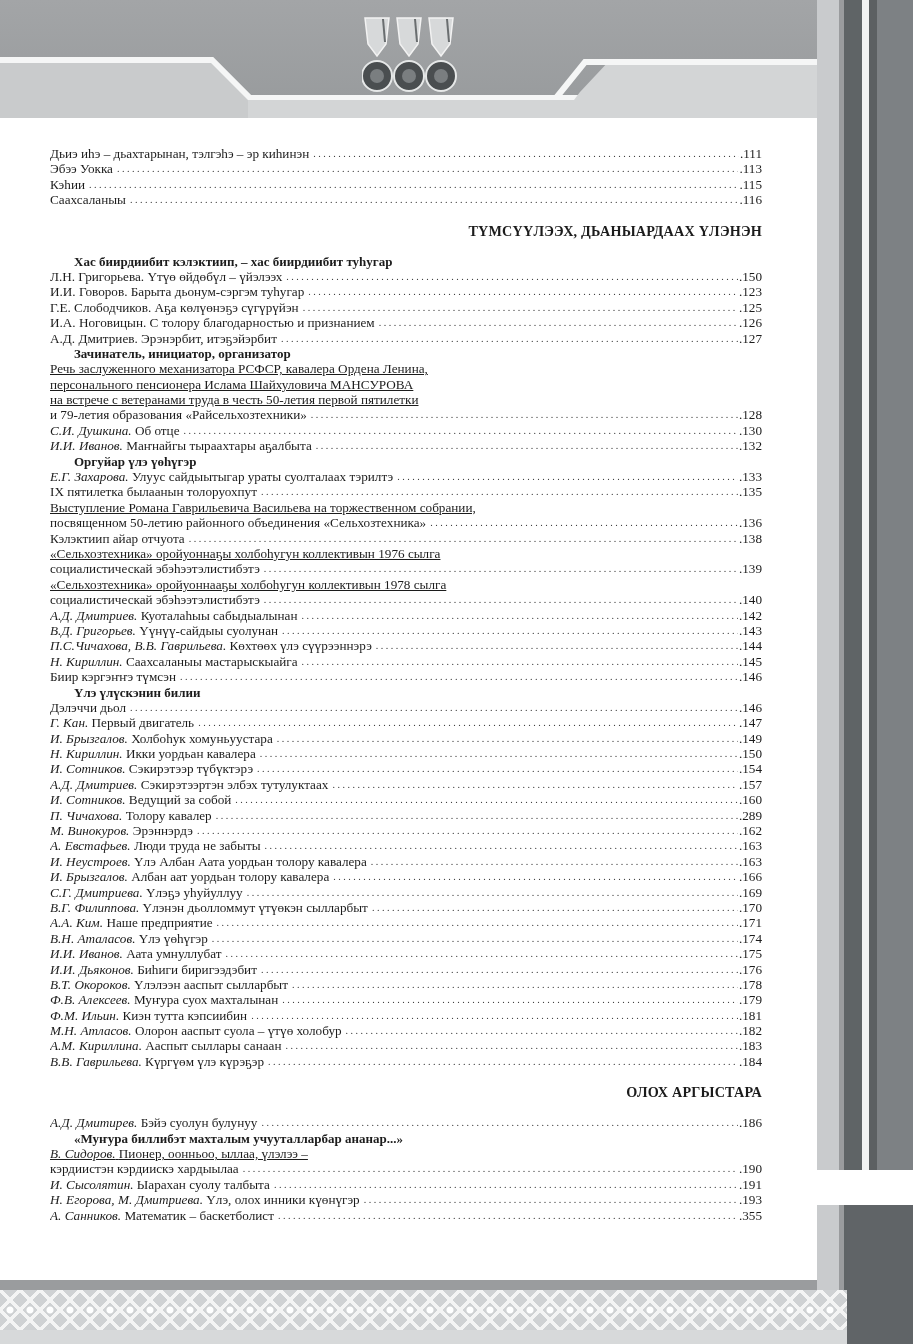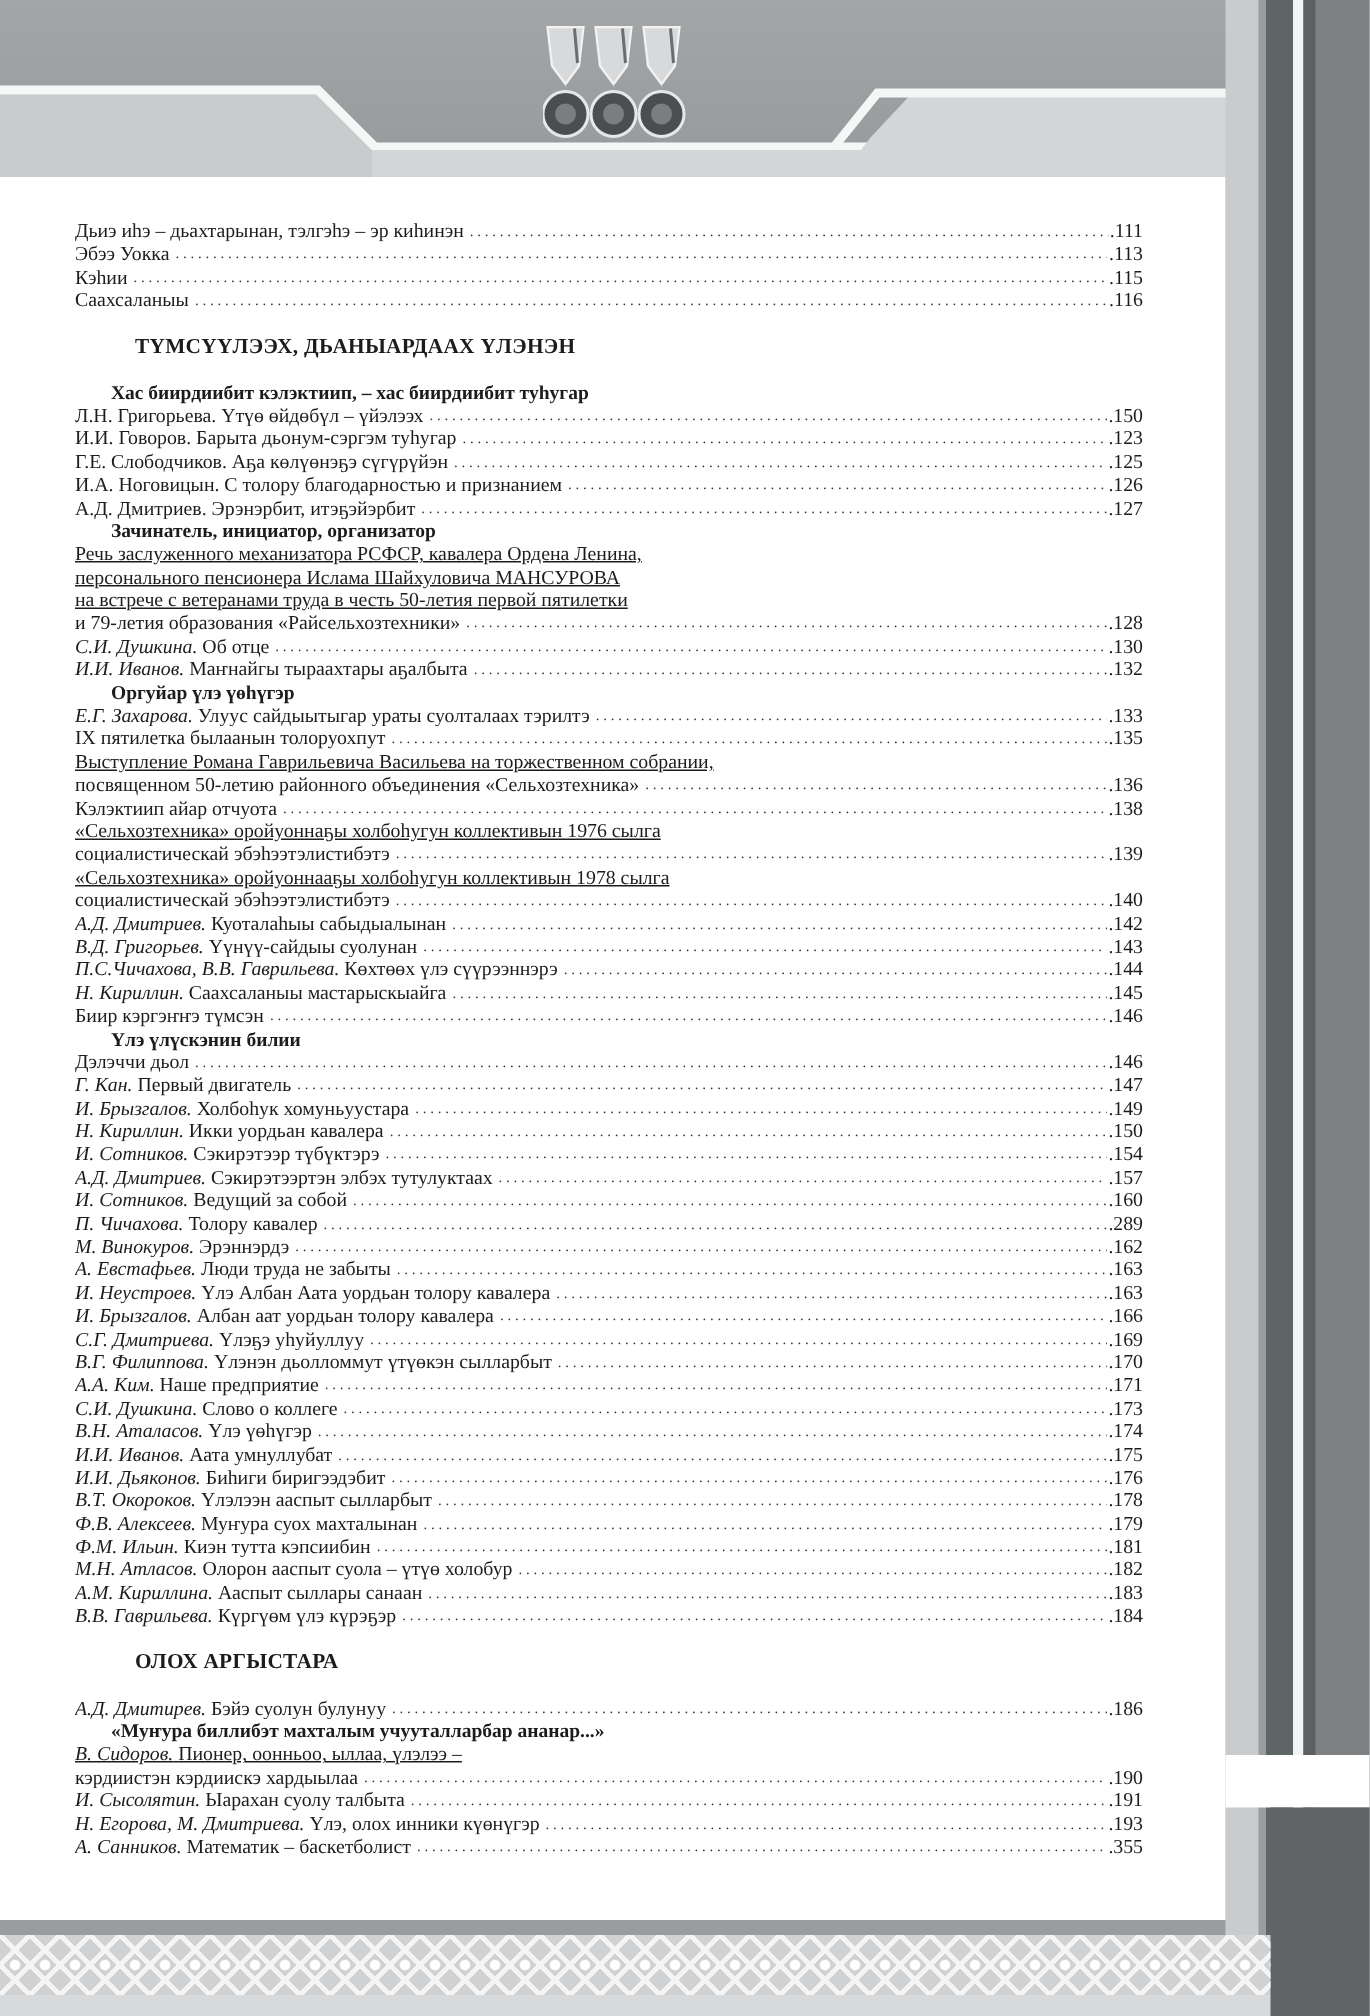--- a/index.html
+++ b/index.html
@@ -38,42 +38,42 @@
       radial-gradient(circle at 10px 20px, #ffffff 3px, transparent 4px),
       linear-gradient(45deg, transparent 44%, #f4f4f4 45%, #f4f4f4 55%, transparent 56%),
       linear-gradient(-45deg, transparent 44%, #f4f4f4 45%, #f4f4f4 55%, transparent 56%);
     background-size: 20px 40px, 20px 20px, 20px 20px;
   }
   .ornament-bottom { position: absolute; left: 0; top: 1330px; width: 847px; height: 14px; background: #d7d9da; }
 
   
   .toc { position: absolute; left: 50px; top: 146px; width: 712px; }
   .row {
-    display: flex; align-items: center; font-size: 13.2px; line-height: 15.4px;
+    display: flex; align-items: flex-end; font-size: 13.2px; line-height: 15.4px;
     height: 15.4px; white-space: nowrap; overflow: hidden;
   }
   .row .text { flex: 0 0 auto; padding-right: 4px; }
   .row .dots {
     flex: 1 1 auto; overflow: hidden; color: #333;
     letter-spacing: 1.6px;
   }
   .row .dots::before {
     content: ". . . . . . . . . . . . . . . . . . . . . . . . . . . . . . . . . . . . . . . . . . . . . . . . . . . . . . . . . . . . . . . . . . . . . . . . . . . . . . . . . . . . . . . . . . . . . . . . . . . . . . . . . . . . . . . . . . . . . . . . . . . . . . . . . . . . . . . . . . . . . . . . . . .";
     font-size: 10px; letter-spacing: 0px;
   }
   .row .page-num { flex: 0 0 auto; padding-left: 1px; }
   .row .page-num::before { content: "."; }
   .author { font-style: italic; }
   .line-only { font-size: 13.2px; line-height: 15.4px; height: 15.4px; white-space: nowrap; text-decoration: underline; }
   .subhead {
     font-weight: bold; font-size: 13px; line-height: 15.4px; height: 15.4px;
     padding-left: 24px; white-space: nowrap;
   }
   .section-title {
-    font-weight: bold; font-size: 14.2px; text-align: left;
+    font-weight: bold; font-size: 14.2px; text-align: right;
     height: 26px; line-height: 26px; margin-left: 40px; letter-spacing: 0.2px;
   }
   .gap-s { height: 10px; }
 </style>
 </head>
 <body>
 
 <div class="top-band"></div>
 <svg class="top-shape" viewBox="0 0 830 118" preserveAspectRatio="none">
   <path d="M0 62 L210 62 L248 100 L830 100 L830 118 L0 118 Z" fill="#c9cbcc"></path>
@@ -313,25 +313,20 @@
       <span class="text"><span class="author">В.Г. Филиппова.</span> <span>Үлэнэн дьолломмут үтүөкэн сылларбыт</span></span>
       <span class="dots"></span>
       <span class="page-num">170</span>
     </div>
     <div class="row">
       <span class="text"><span class="author">А.А. Ким.</span> <span>Наше предприятие</span></span>
       <span class="dots"></span>
       <span class="page-num">171</span>
     </div>
     <div class="row">
-      <span class="text"><span class="author">С.И. Душкина.</span> <span>Слово о коллеге</span></span>
-      <span class="dots"></span>
-      <span class="page-num">173</span>
-    </div>
-    <div class="row">
       <span class="text"><span class="author">В.Н. Аталасов.</span> <span>Үлэ үөhүгэр</span></span>
       <span class="dots"></span>
       <span class="page-num">174</span>
     </div>
     <div class="row">
       <span class="text"><span class="author">И.И. Иванов.</span> <span>Аата умнуллубат</span></span>
       <span class="dots"></span>
       <span class="page-num">175</span>
     </div>
     <div class="row">

